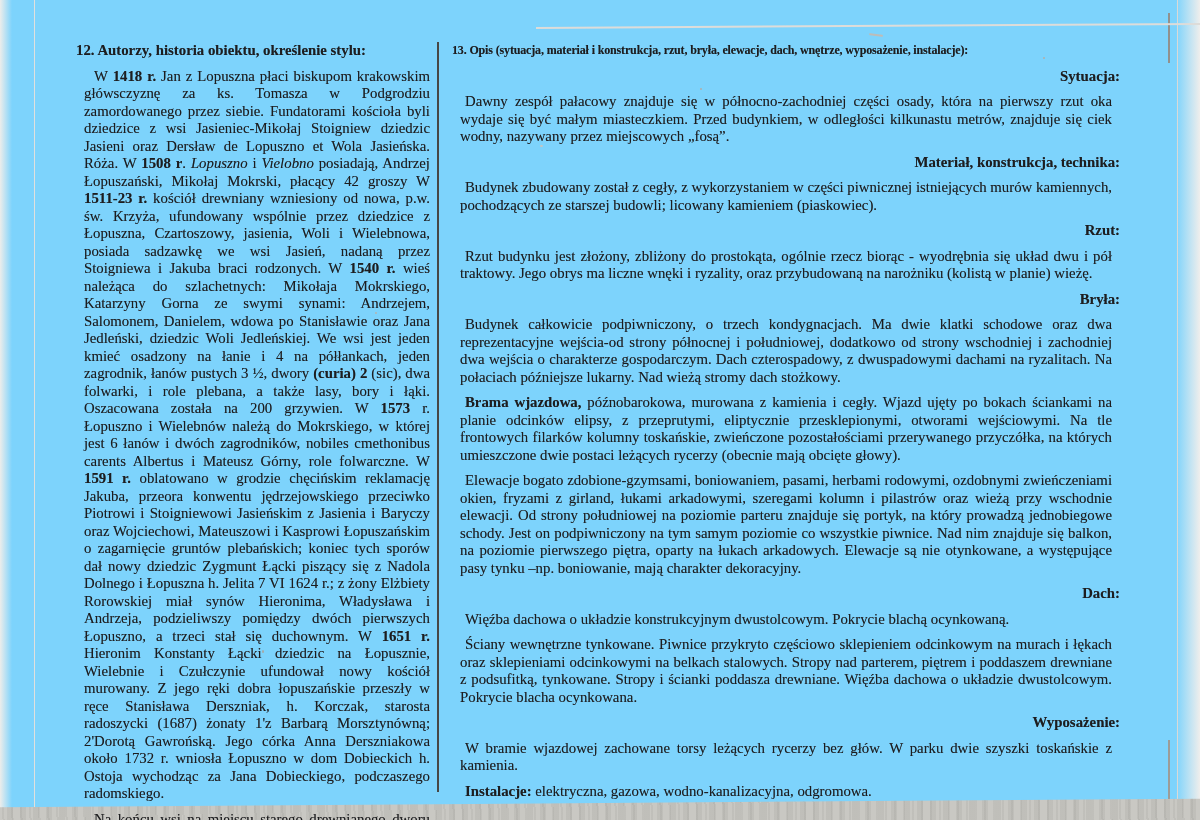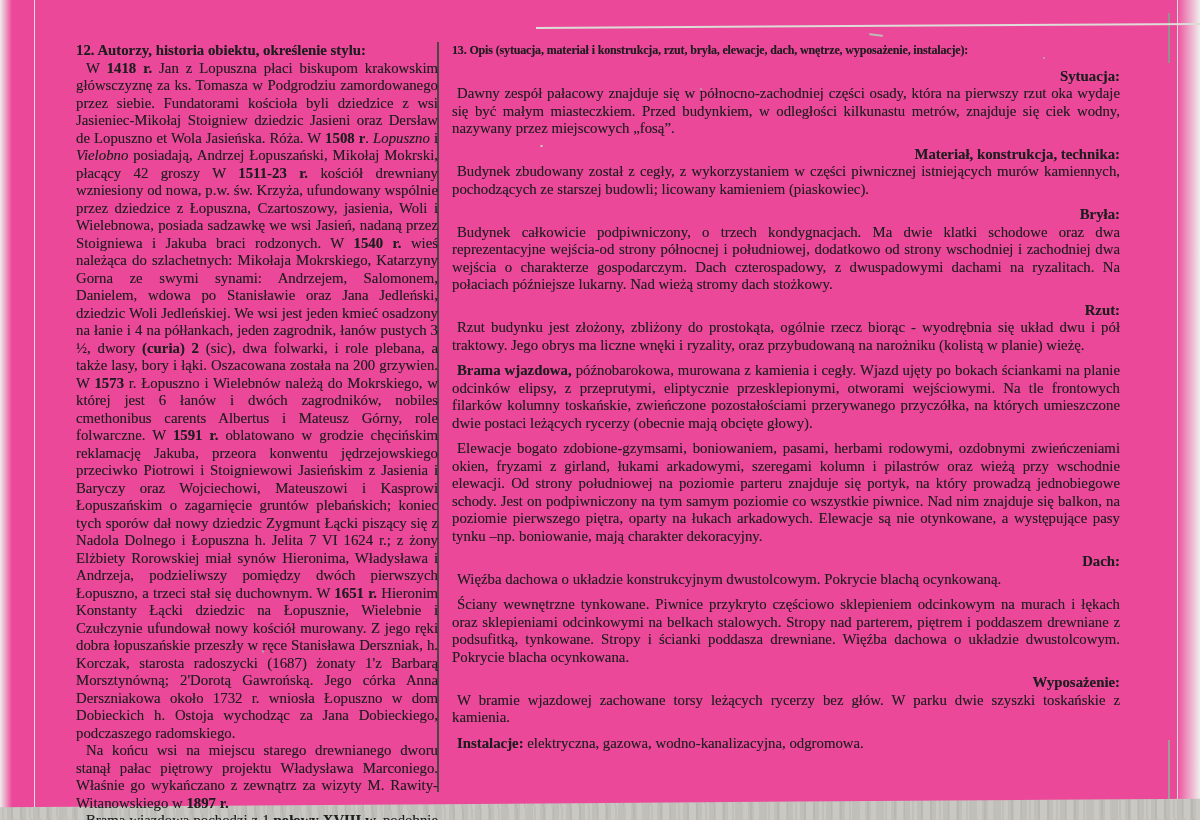--- a/index.html
+++ b/index.html
@@ -1,18 +1,18 @@
 <!DOCTYPE html>
 <html lang="pl" style="--ink: #1d1d1f; --band: #c9c8c3;"><head>
 <meta charset="utf-8">
 <style>
   html,body{margin:0;padding:0;background:#ffffff;}
   .page{
     position:relative;width:1200px;height:820px;overflow:hidden;
-    background:#ec4899;
+    background:#7dd3fc;
     font-family:"Liberation Serif","DejaVu Serif",serif;
     color:var(--ink,#1d1d1f);
   }
   
   .edge-left-shade{position:absolute;left:0;top:0;width:12px;height:820px;
     background:linear-gradient(90deg,#ededeb,rgba(255,255,255,0));}
   .edge-left-line{position:absolute;left:34px;top:0;width:1px;height:820px;background:#e1e0dd;}
   .edge-right-shade{position:absolute;right:0;top:0;width:24px;height:820px;
     background:linear-gradient(270deg,#efeeec,rgba(255,255,255,0));}
   .edge-right-line{position:absolute;left:1177px;top:0;width:1px;height:820px;background:#dad9d6;}
@@ -34,21 +34,21 @@
   .s5{left:375px;top:312px;width:2px;height:2px;background:#b5b4b0;}
   .s6{left:540px;top:145px;width:3px;height:2px;background:#c6c5c1;}
   
   .divider{position:absolute;left:437px;top:42px;width:2px;height:750px;background:#474744;}
   .col{position:absolute;top:42px;text-align:justify;font-size:14.8px;line-height:17.5px;
     text-shadow:0 0 0.4px rgba(35,35,38,0.45);hyphens:auto;-webkit-hyphens:auto;}
   .col-left{left:76px;width:362px;}
   .col-right{left:452px;width:668px;}
   .heading{font-weight:bold;text-align:left;}
   .col-right .heading{font-size:12px;letter-spacing:-0.15px;white-space:nowrap;}
-  p{margin:0;padding:0;}
+  p{margin:8px;padding:0;}
   .col-left p{text-indent:10px;}
   .col-right p{text-indent:5px;}
   p:empty{display:none;}
   .sec{margin-top:8px;}
   .sec-title{font-weight:bold;text-align:right;}
   .sec-title:empty{display:none;}
   .bold{font-weight:bold;}
   .ital{font-style:italic;}
 </style>
 </head>
@@ -87,27 +87,27 @@
       <div class="sec-title">Sytuacja:</div>
       <p><span>Dawny zespół pałacowy znajduje się w północno-zachodniej części osady, która na pierwszy rzut oka wydaje się być małym miasteczkiem. Przed budynkiem, w odległości kilkunastu metrów, znajduje się ciek wodny, nazywany przez miejscowych „fosą”.</span></p>
     </div>
 
     <div class="sec">
       <div class="sec-title">Materiał, konstrukcja, technika:</div>
       <p><span>Budynek zbudowany został z cegły, z wykorzystaniem w części piwnicznej istniejących murów kamiennych, pochodzących ze starszej budowli; licowany kamieniem (piaskowiec).</span></p>
     </div>
 
     <div class="sec">
-      <div class="sec-title">Bryła:</div>
-      <p><span>Budynek całkowicie podpiwniczony, o trzech kondygnacjach. Ma dwie klatki schodowe oraz dwa reprezentacyjne wejścia-od strony północnej i południowej, dodatkowo od strony wschodniej i zachodniej dwa wejścia o charakterze gospodarczym. Dach czterospadowy, z dwuspadowymi dachami na ryzalitach. Na połaciach późniejsze lukarny. Nad wieżą stromy dach stożkowy.</span></p>
+      <div class="sec-title">Rzut:</div>
+      <p><span>Rzut budynku jest złożony, zbliżony do prostokąta, ogólnie rzecz biorąc - wyodrębnia się układ dwu i pół traktowy. Jego obrys ma liczne wnęki i ryzality, oraz przybudowaną na narożniku (kolistą w planie) wieżę.</span></p>
     </div>
 
     <div class="sec">
-      <div class="sec-title">Rzut:</div>
-      <p><span>Rzut budynku jest złożony, zbliżony do prostokąta, ogólnie rzecz biorąc - wyodrębnia się układ dwu i pół traktowy. Jego obrys ma liczne wnęki i ryzality, oraz przybudowaną na narożniku (kolistą w planie) wieżę.</span></p>
+      <div class="sec-title">Bryła:</div>
+      <p><span>Budynek całkowicie podpiwniczony, o trzech kondygnacjach. Ma dwie klatki schodowe oraz dwa reprezentacyjne wejścia-od strony północnej i południowej, dodatkowo od strony wschodniej i zachodniej dwa wejścia o charakterze gospodarczym. Dach czterospadowy, z dwuspadowymi dachami na ryzalitach. Na połaciach późniejsze lukarny. Nad wieżą stromy dach stożkowy.</span></p>
     </div>
 
     <div class="sec">
 
       <p><span class="bold">Brama wjazdowa,</span><span> późnobarokowa, murowana z kamienia i cegły. Wjazd ujęty po bokach ściankami na planie odcinków elipsy, z przeprutymi, eliptycznie przesklepionymi, otworami wejściowymi. Na tle frontowych filarków kolumny toskańskie, zwieńczone pozostałościami przerywanego przyczółka, na których umieszczone dwie postaci leżących rycerzy (obecnie mają obcięte głowy).</span></p>
     </div>
 
     <div class="sec">
       <p><span>Elewacje bogato zdobione-gzymsami, boniowaniem, pasami, herbami rodowymi, ozdobnymi zwieńczeniami okien, fryzami z girland, łukami arkadowymi, szeregami kolumn i pilastrów oraz wieżą przy wschodnie elewacji. Od strony południowej na poziomie parteru znajduje się portyk, na który prowadzą jednobiegowe schody. Jest on podpiwniczony na tym samym poziomie co wszystkie piwnice. Nad nim znajduje się balkon, na poziomie pierwszego piętra, oparty na łukach arkadowych. Elewacje są nie otynkowane, a występujące pasy tynku –np. boniowanie, mają charakter dekoracyjny.</span></p>
     </div>

